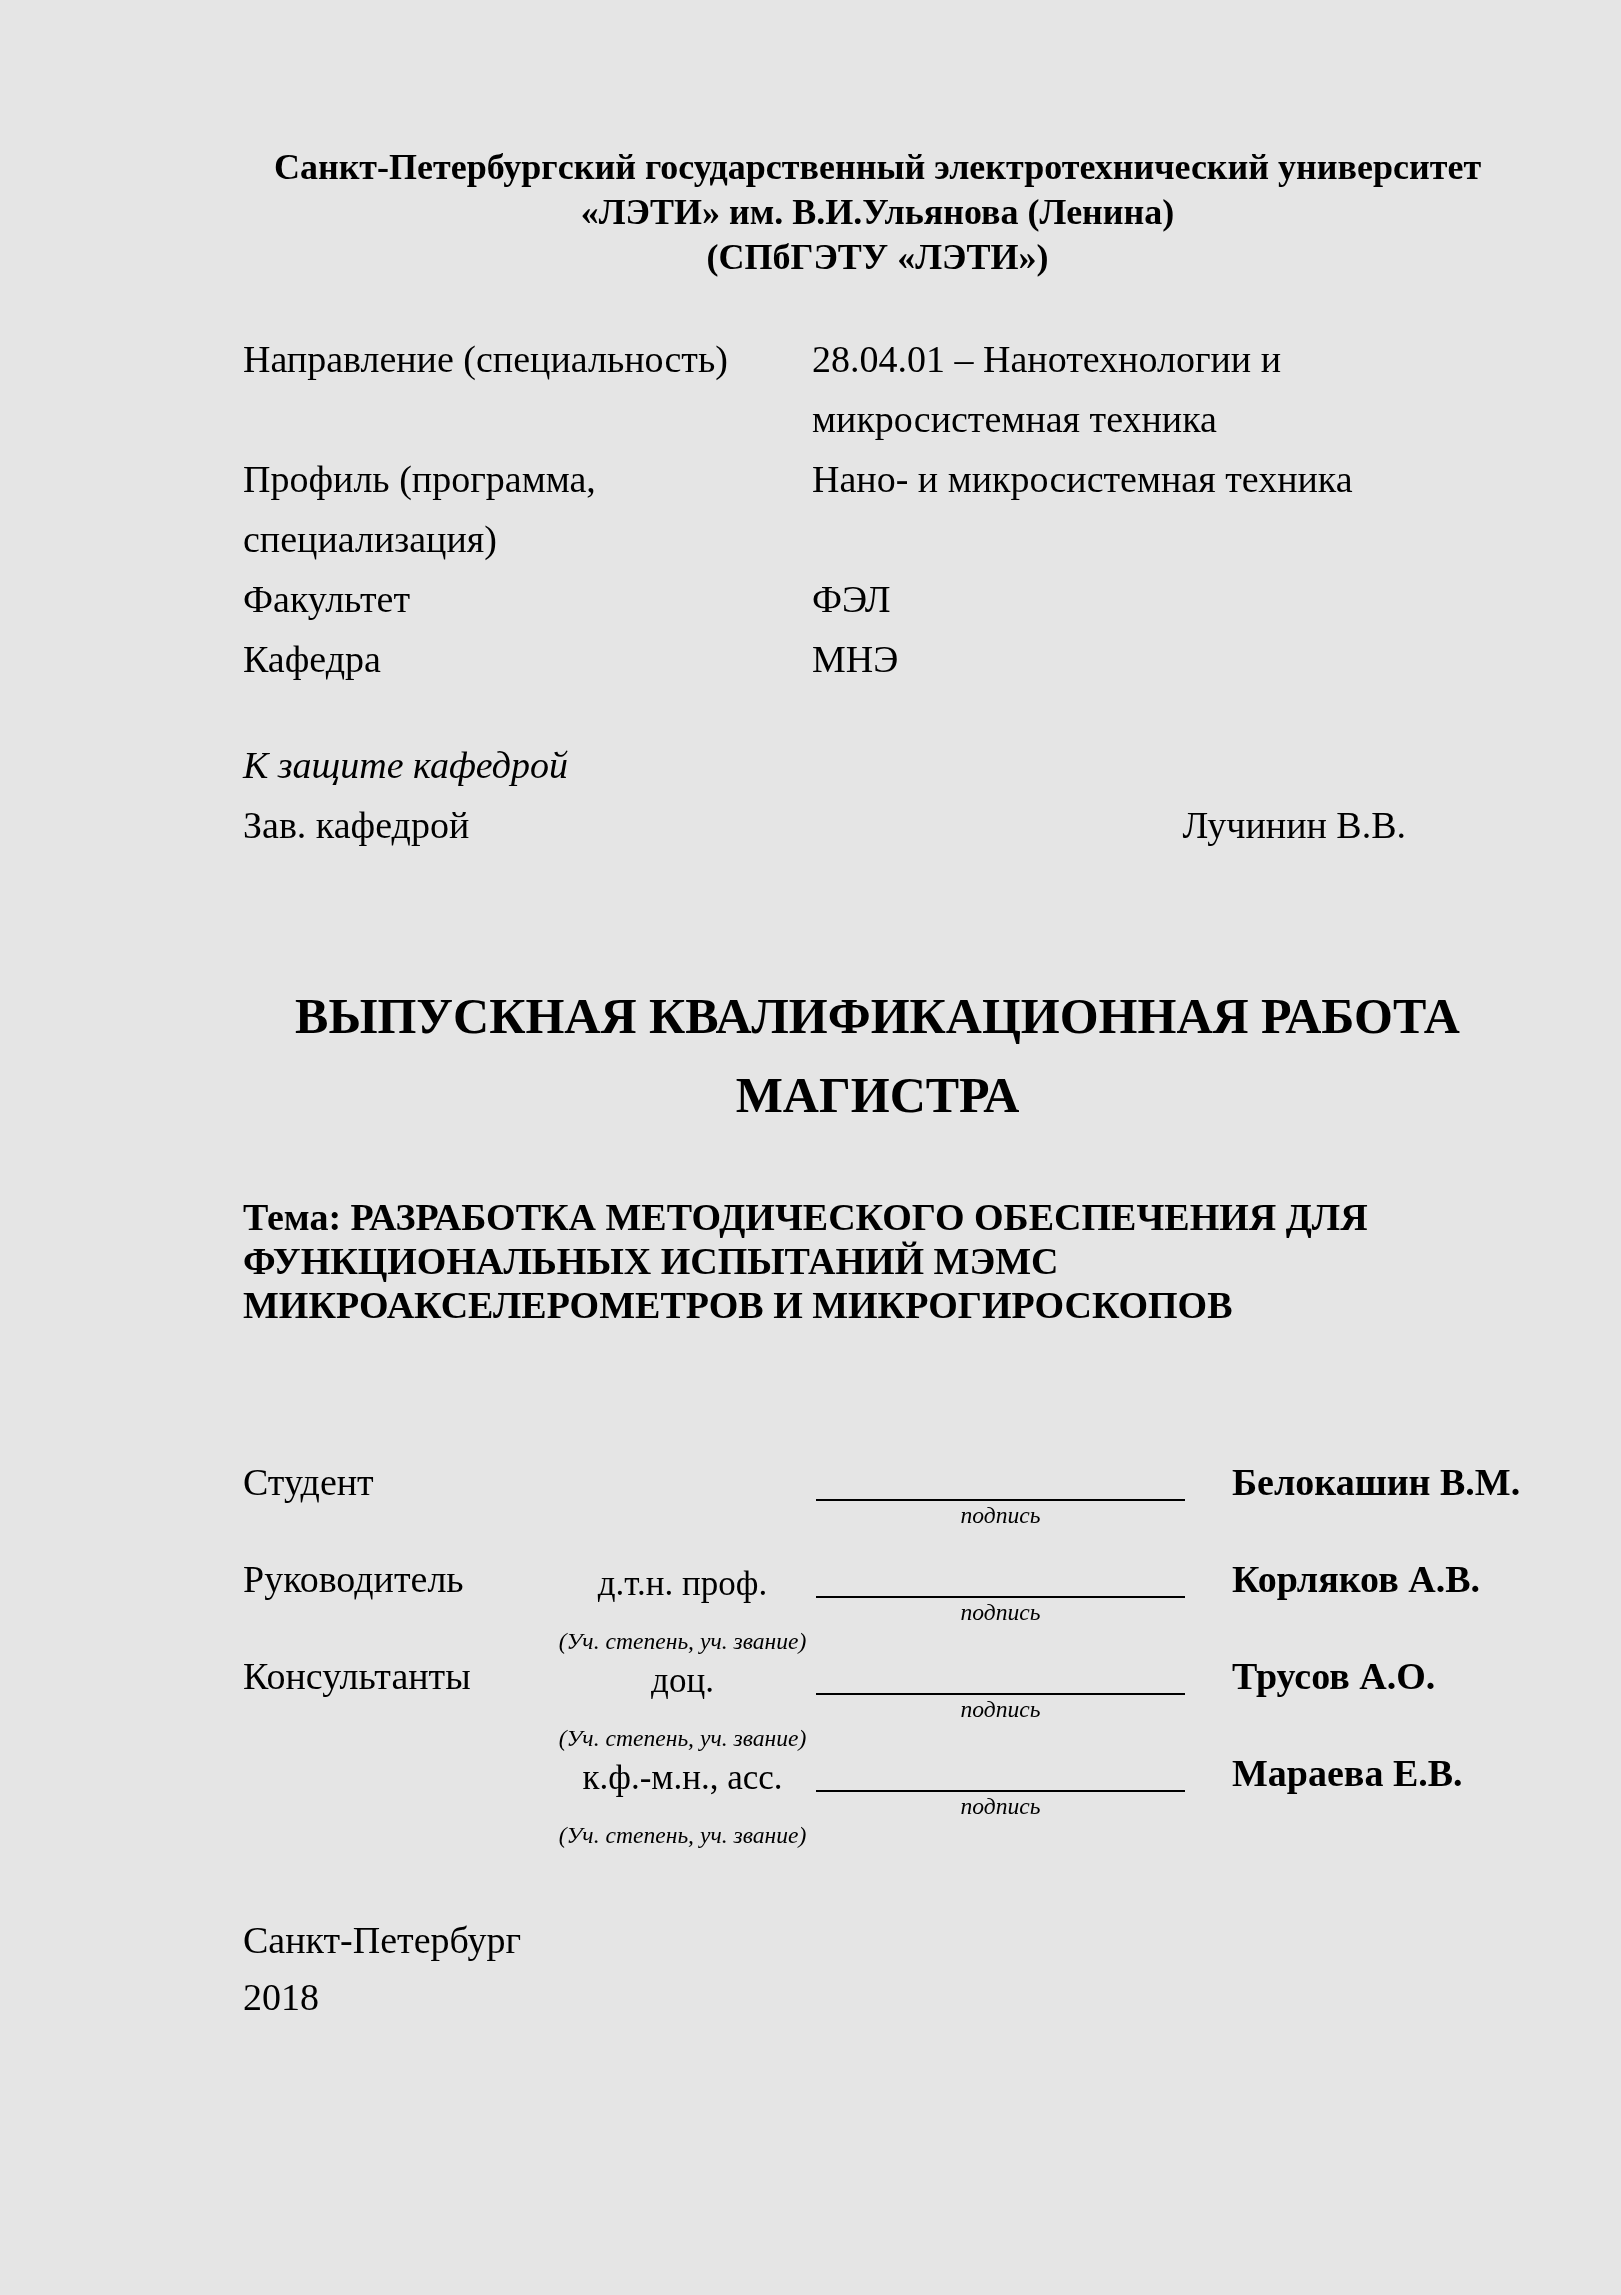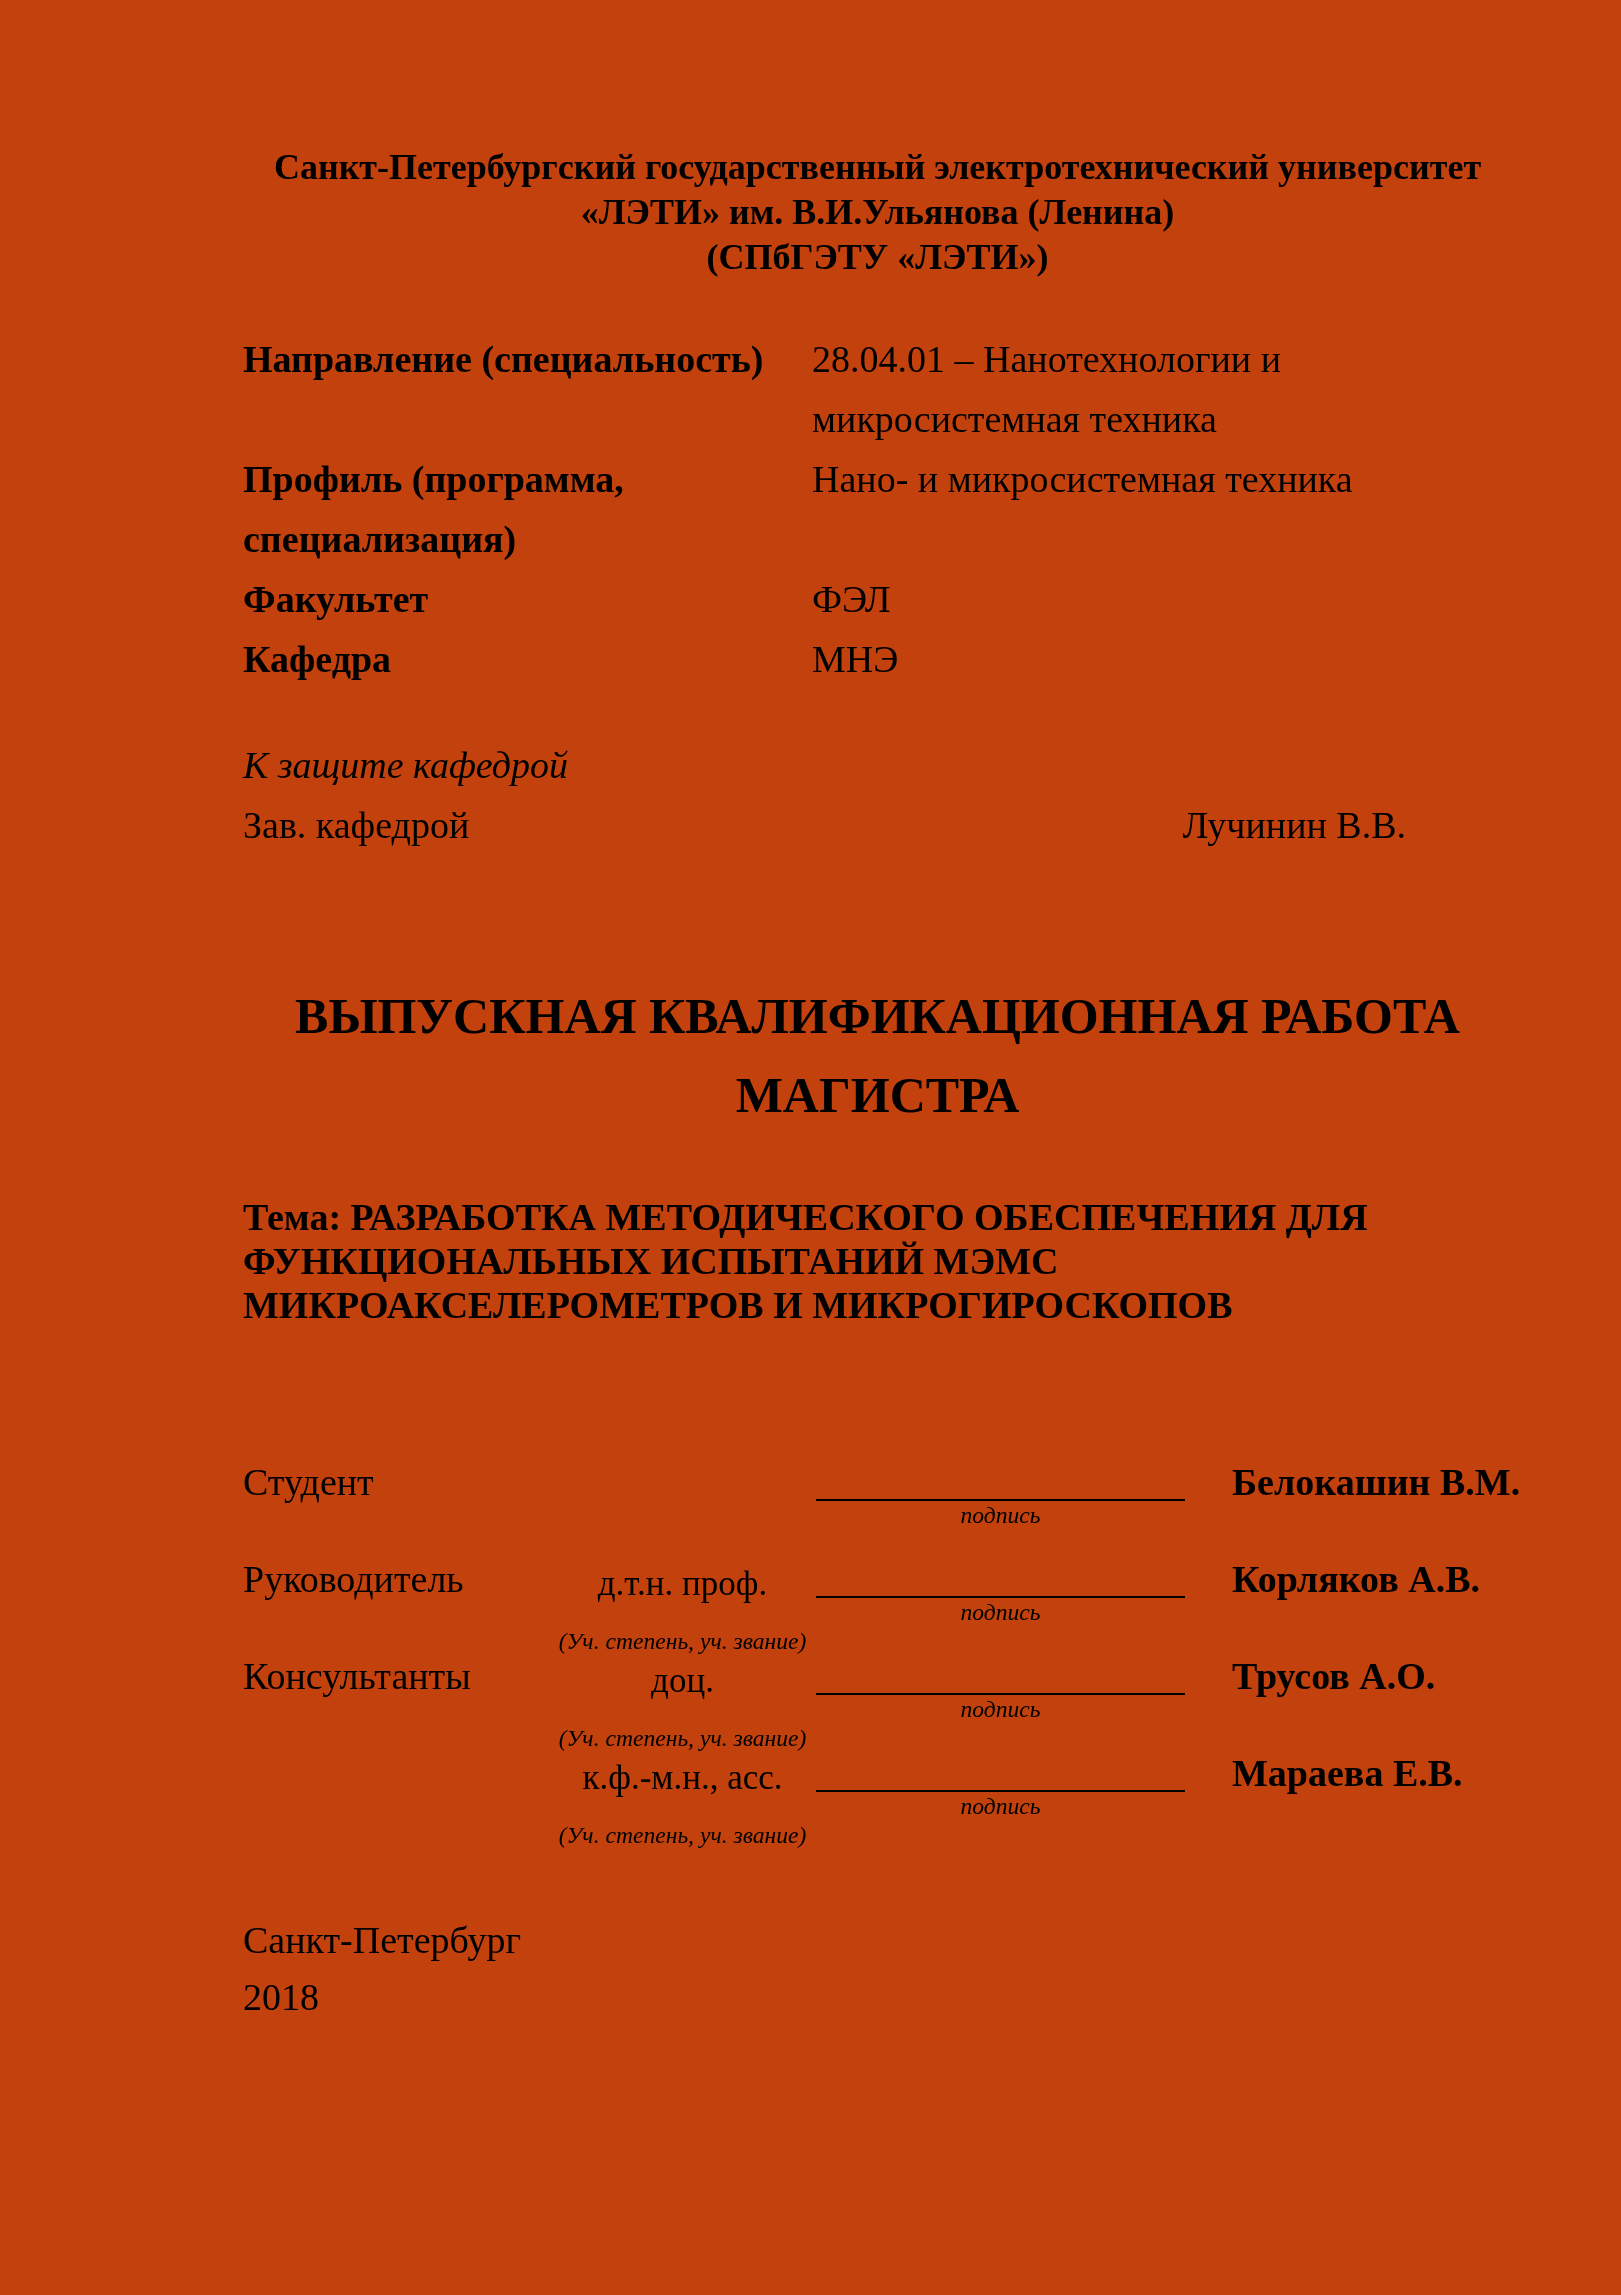--- a/index.html
+++ b/index.html
@@ -10,39 +10,39 @@
     color: #000000;
     font-family: "Liberation Serif", "DejaVu Serif", serif;
     font-size: 38px;
   }
   .page {
     box-sizing: border-box;
     width: 1622px;
     height: 2295px;
     padding: 145px 110px 0 243px;
     overflow: hidden;
-    background: #c2410c;
+    background: #e5e5e5;
   }
 
   
   .doc-header {
     text-align: center;
     font-weight: bold;
     font-size: 36px;
     line-height: 45px;
   }
 
   
   .fields {
     margin-top: 49px;
     display: grid;
     grid-template-columns: 569px 1fr;
     line-height: 60px;
   }
-  .field-label { font-weight: bold; }
+  .field-label { font-weight: normal; }
 
   
   .admit { margin-top: 46px; line-height: 60px; }
   .admit-note { font-style: italic; }
   .admit-row { display: flex; }
   .admit-approver { margin-left: auto; margin-right: 106px; }
 
   
   .main-title {
     margin-top: 122px;

